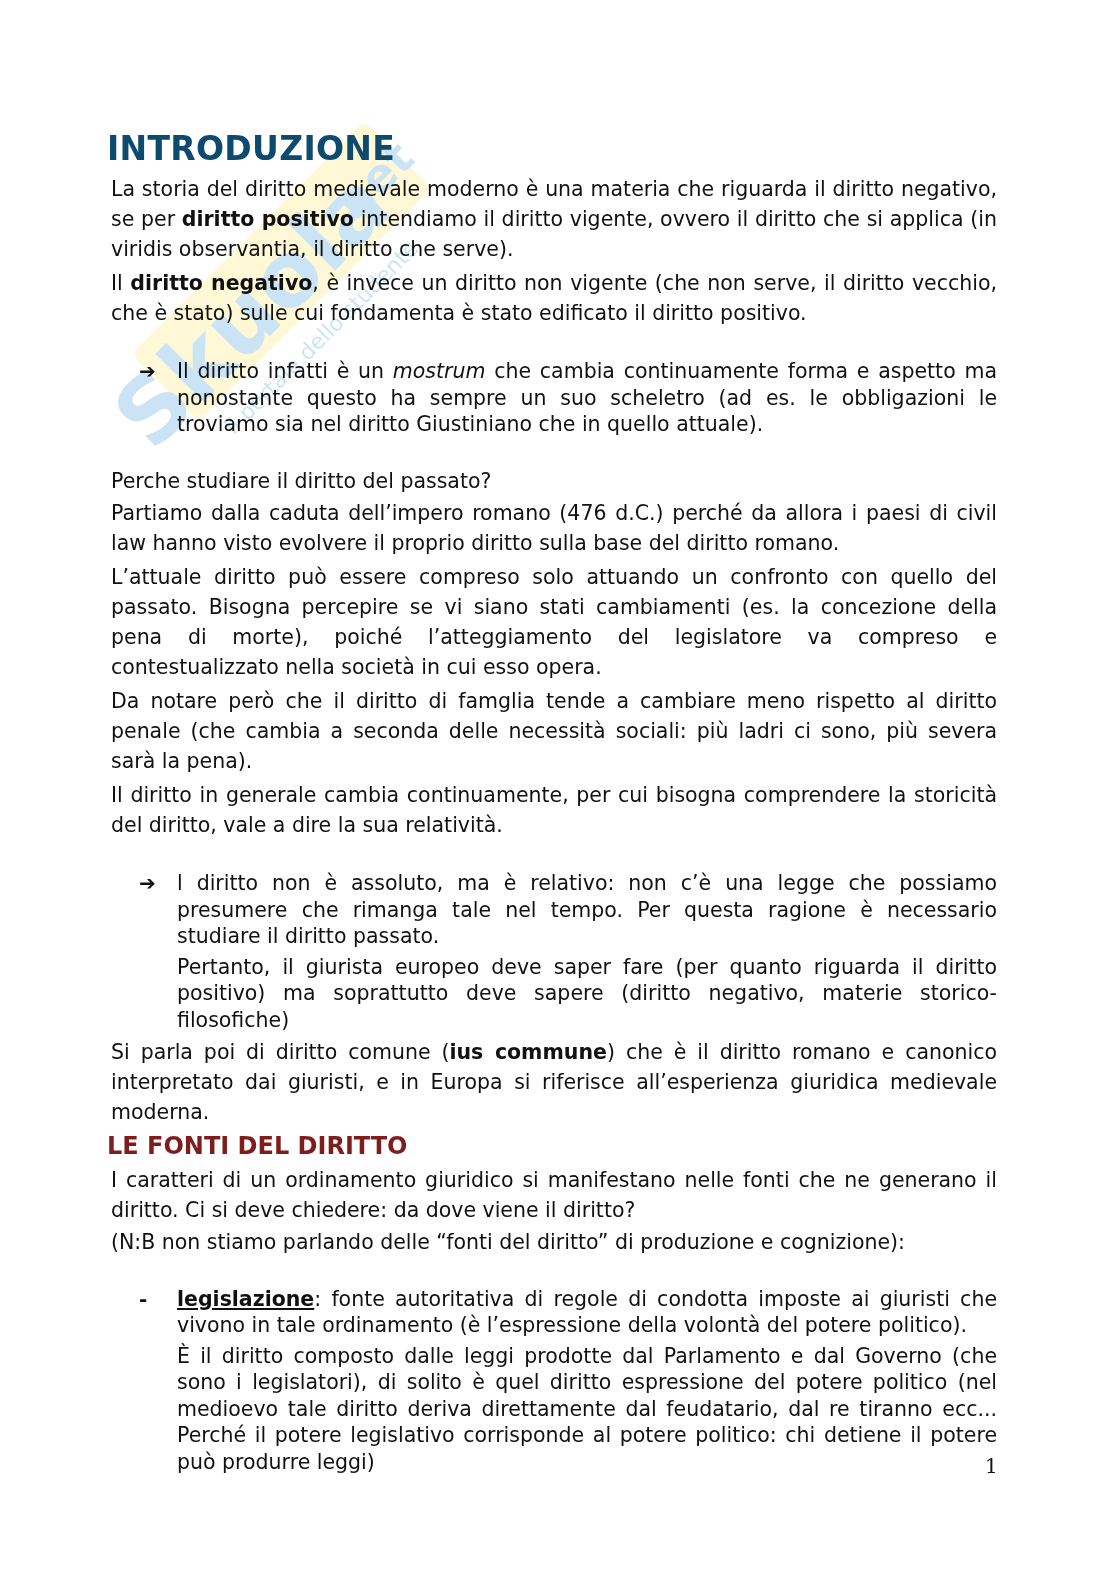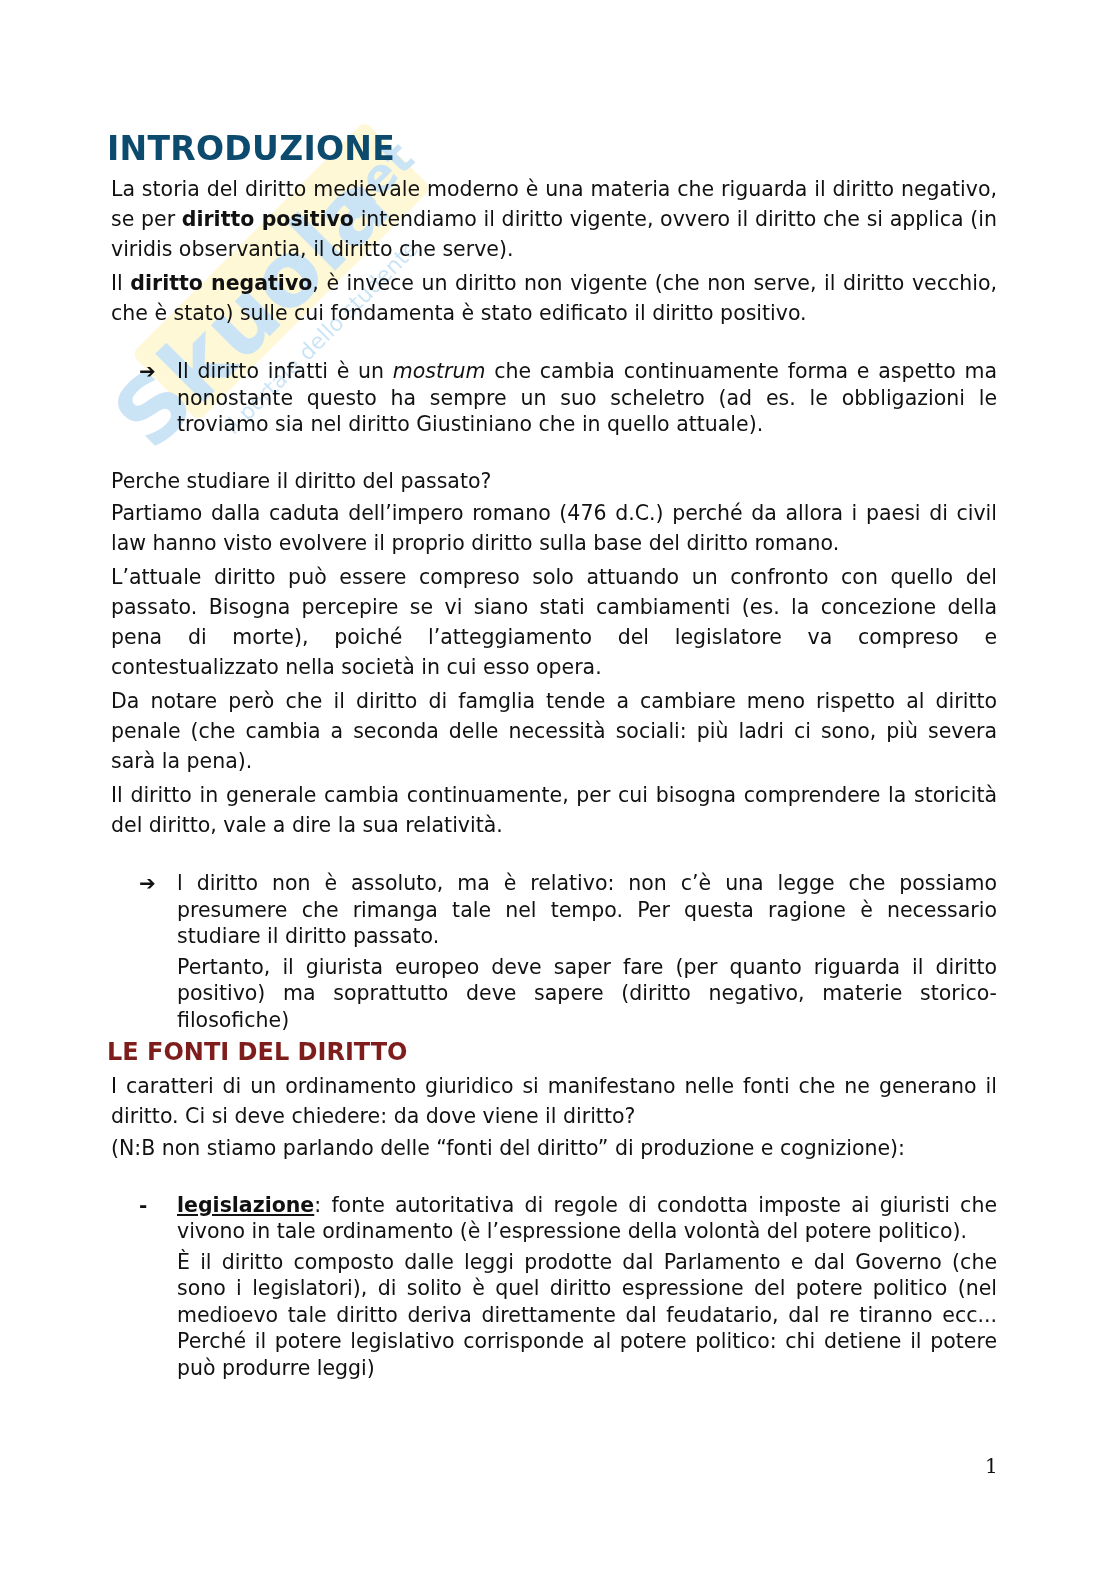--- a/index.html
+++ b/index.html
@@ -59,20 +59,21 @@
   <p>Il diritto in generale cambia continuamente, per cui bisogna comprendere la storicità del diritto, vale a dire la sua relatività.</p>
 
   <div class="gap"></div>
 
   <div class="arrow-item">
     <span class="arrow">➔</span>
     <p>l diritto non è assoluto, ma è relativo: non c’è una legge che possiamo presumere che rimanga tale nel tempo. Per questa ragione è necessario studiare il diritto passato.</p>
     <p>Pertanto, il giurista europeo deve saper fare (per quanto riguarda il diritto positivo) ma soprattutto deve sapere (diritto negativo, materie storico-filosofiche)</p>
   </div>
 
+  <p><span>Si parla poi di diritto comune (</span><b>ius commune</b><span>) che è il diritto romano e canonico interpretato dai giuristi, e in Europa si riferisce all’esperienza giuridica medievale moderna.</span></p>
 
   <h2 class="h2">LE FONTI DEL DIRITTO</h2>
   <p>I caratteri di un ordinamento giuridico si manifestano nelle fonti che ne generano il diritto. Ci si deve chiedere: da dove viene il diritto?</p>
   <p class="tight">(N:B non stiamo parlando delle “fonti del diritto” di produzione e cognizione):</p>
 
   <div class="gap"></div>
 
   <div class="dash-item">
     <span class="dash">-</span>
     <p><span class="ul">legislazione</span><span>: fonte autoritativa di regole di condotta imposte ai giuristi che vivono in tale ordinamento (è l’espressione della volontà del potere politico).</span></p>

